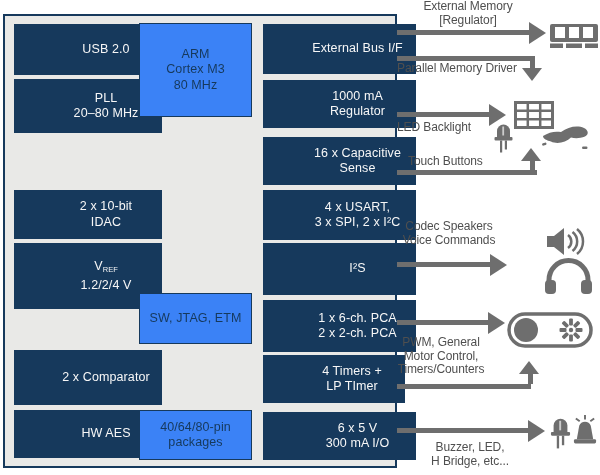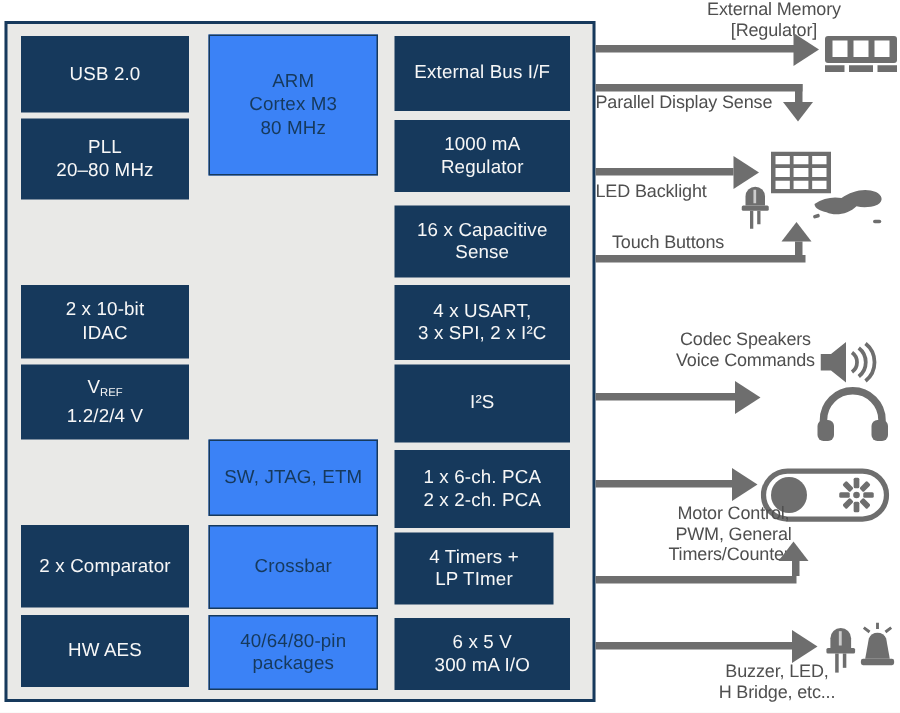--- a/index.html
+++ b/index.html
@@ -2,26 +2,26 @@
 <html><head>
 <meta charset="utf-8">
 <style>
   html,body{margin:0;padding:0;background:#fff;}
   .stage{position:relative;width:600px;height:475px;background:#ffffff;overflow:hidden;
          font-family:"Liberation Sans","DejaVu Sans",sans-serif;}
   .mcu-box{position:absolute;left:3px;top:14px;width:390px;height:450px;
            border:2px solid #16395c;background:#e9e9e7;}
   .blk{position:absolute;display:flex;flex-direction:column;align-items:center;justify-content:center;
        text-align:center;font-size:12.5px;line-height:15.5px;letter-spacing:.1px;}
-  .navy{background:#16395c;color:#f7f7f7;}
+  .navy{background:#16395c;color:#f7f7f7;padding-left:36px;}
   .white{background:#3b82f6;color:#16395c;border:1.5px solid #16395c;}
   .ln{display:block;white-space:nowrap;}
   .subscript{font-size:7.5px;vertical-align:-2px;letter-spacing:0;}
   .ann{position:absolute;color:#4f4f4f;font-size:12px;line-height:13.5px;letter-spacing:-.1px;}
-  .center{text-align:center;margin-left:48px;}
+  .center{text-align:center;}
   .nowrap{white-space:nowrap;}
   .bar{position:absolute;background:#6e6e6e;}
   .hr{position:absolute;width:0;height:0;border-top:11px solid transparent;
       border-bottom:11px solid transparent;border-left:17px solid #6e6e6e;}
   .hd{position:absolute;width:0;height:0;border-left:10px solid transparent;
       border-right:10px solid transparent;border-top:13px solid #6e6e6e;}
   .hu{position:absolute;width:0;height:0;border-left:10px solid transparent;
       border-right:10px solid transparent;border-bottom:13px solid #6e6e6e;}
   .icon{position:absolute;}
 </style>
@@ -36,41 +36,38 @@
       <span class="ln">USB 2.0</span>
     </div>
     <div class="blk navy" style="left:9px;top:63px;width:112px;height:54px">
       <span class="ln">PLL</span>
       <span class="ln">20–80 MHz</span>
     </div>
     <div class="blk navy" style="left:9px;top:174px;width:112px;height:49px">
       <span class="ln">2 x 10-bit</span>
       <span class="ln">IDAC</span>
     </div>
-    <div class="blk navy" style="left:9px;top:227px;width:112px;height:50px">
+    <div class="blk navy" style="left:9px;top:227px;width:112px;height:66px">
       <span class="ln"><span>V</span><span class="subscript">REF</span></span>
       <span class="ln">1.2/2/4 V</span>
     </div>
     <div class="blk navy" style="left:9px;top:334px;width:112px;height:55px">
       <span class="ln">2 x Comparator</span>
     </div>
     <div class="blk navy" style="left:9px;top:394px;width:112px;height:48px">
       <span class="ln">HW AES</span>
     </div>
 
     <div class="blk white" style="left:134px;top:7px;width:111px;height:92px">
       <span class="ln">ARM</span>
       <span class="ln">Cortex M3</span>
       <span class="ln">80 MHz</span>
     </div>
     <div class="blk white" style="left:134px;top:277px;width:111px;height:49px">
       <span class="ln">SW, JTAG, ETM</span>
-    </div>
-    <div class="blk white" style="left:134px;top:334px;width:111px;height:54px">
-      <span class="ln">Crossbar</span>
     </div>
     <div class="blk white" style="left:134px;top:394px;width:111px;height:48px">
       <span class="ln">40/64/80-pin</span>
       <span class="ln">packages</span>
     </div>
 
     <div class="blk navy" style="left:258px;top:8px;width:117px;height:50px">
       <span class="ln">External Bus I/F</span>
     </div>
     <div class="blk navy" style="left:258px;top:64px;width:117px;height:48px">
@@ -114,21 +111,21 @@
     <rect x="19" y="3" width="10" height="11" fill="#ffffff"></rect>
     <rect x="33" y="3" width="10" height="11" fill="#ffffff"></rect>
     <rect x="0" y="19.5" width="13" height="4.5" fill="#6e6e6e"></rect>
     <rect x="16" y="19.5" width="16" height="4.5" fill="#6e6e6e"></rect>
     <rect x="35" y="19.5" width="13" height="4.5" fill="#6e6e6e"></rect>
   </svg>
 
   <div class="bar" style="left:397px;top:56px;width:138px;height:5px"></div>
   <div class="bar" style="left:530px;top:56px;width:5px;height:13px"></div>
   <div class="hd" style="left:522px;top:68px"></div>
-  <div class="ann nowrap" style="left:397px;top:62px">Parallel Display Sense</div>
+  <div class="ann nowrap" style="left:397px;top:62px">Parallel Memory Driver</div>
 
   <div class="bar" style="left:397px;top:112px;width:92px;height:5px"></div>
   <div class="hr" style="left:489px;top:104px"></div>
   <div class="ann nowrap" style="left:397px;top:121px">LED Backlight</div>
   <svg class="icon" style="left:514px;top:101px" width="40" height="28" viewBox="0 0 40 28">
     <rect x="1.5" y="1.5" width="37" height="25" fill="none" stroke="#6e6e6e" stroke-width="3"></rect>
     <line x1="13.8" y1="1" x2="13.8" y2="27" stroke="#6e6e6e" stroke-width="2.5"></line>
     <line x1="26.2" y1="1" x2="26.2" y2="27" stroke="#6e6e6e" stroke-width="2.5"></line>
     <line x1="1" y1="9.8" x2="39" y2="9.8" stroke="#6e6e6e" stroke-width="2.5"></line>
     <line x1="1" y1="18.2" x2="39" y2="18.2" stroke="#6e6e6e" stroke-width="2.5"></line>
@@ -180,22 +177,22 @@
       <rect x="-1.9" y="-11.5" width="3.8" height="7" rx="1" transform="rotate(90)"></rect>
       <rect x="-1.9" y="-11.5" width="3.8" height="7" rx="1" transform="rotate(135)"></rect>
       <rect x="-1.9" y="-11.5" width="3.8" height="7" rx="1" transform="rotate(180)"></rect>
       <rect x="-1.9" y="-11.5" width="3.8" height="7" rx="1" transform="rotate(225)"></rect>
       <rect x="-1.9" y="-11.5" width="3.8" height="7" rx="1" transform="rotate(270)"></rect>
       <rect x="-1.9" y="-11.5" width="3.8" height="7" rx="1" transform="rotate(315)"></rect>
       <circle r="2.2"></circle>
     </g>
   </svg>
   <div class="ann center" style="left:389px;top:336px;width:104px">
+    <span class="ln">PWM, General</span>
     <span class="ln">Motor Control,</span>
-    <span class="ln">PWM, General</span>
     <span class="ln">Timers/Counters</span>
   </div>
   <div class="bar" style="left:397px;top:384px;width:134px;height:5px"></div>
   <div class="bar" style="left:528px;top:374px;width:5px;height:10px"></div>
   <div class="hu" style="left:519px;top:361px"></div>
 
   <div class="bar" style="left:397px;top:428px;width:131px;height:5px"></div>
   <div class="hr" style="left:528px;top:420px"></div>
   <svg class="icon" style="left:550px;top:416px" width="21" height="34" viewBox="0 0 19 32">
     <path d="M3 15 V9 a6.5 6.5 0 0 1 13 0 v6 z" fill="#6e6e6e"></path>

